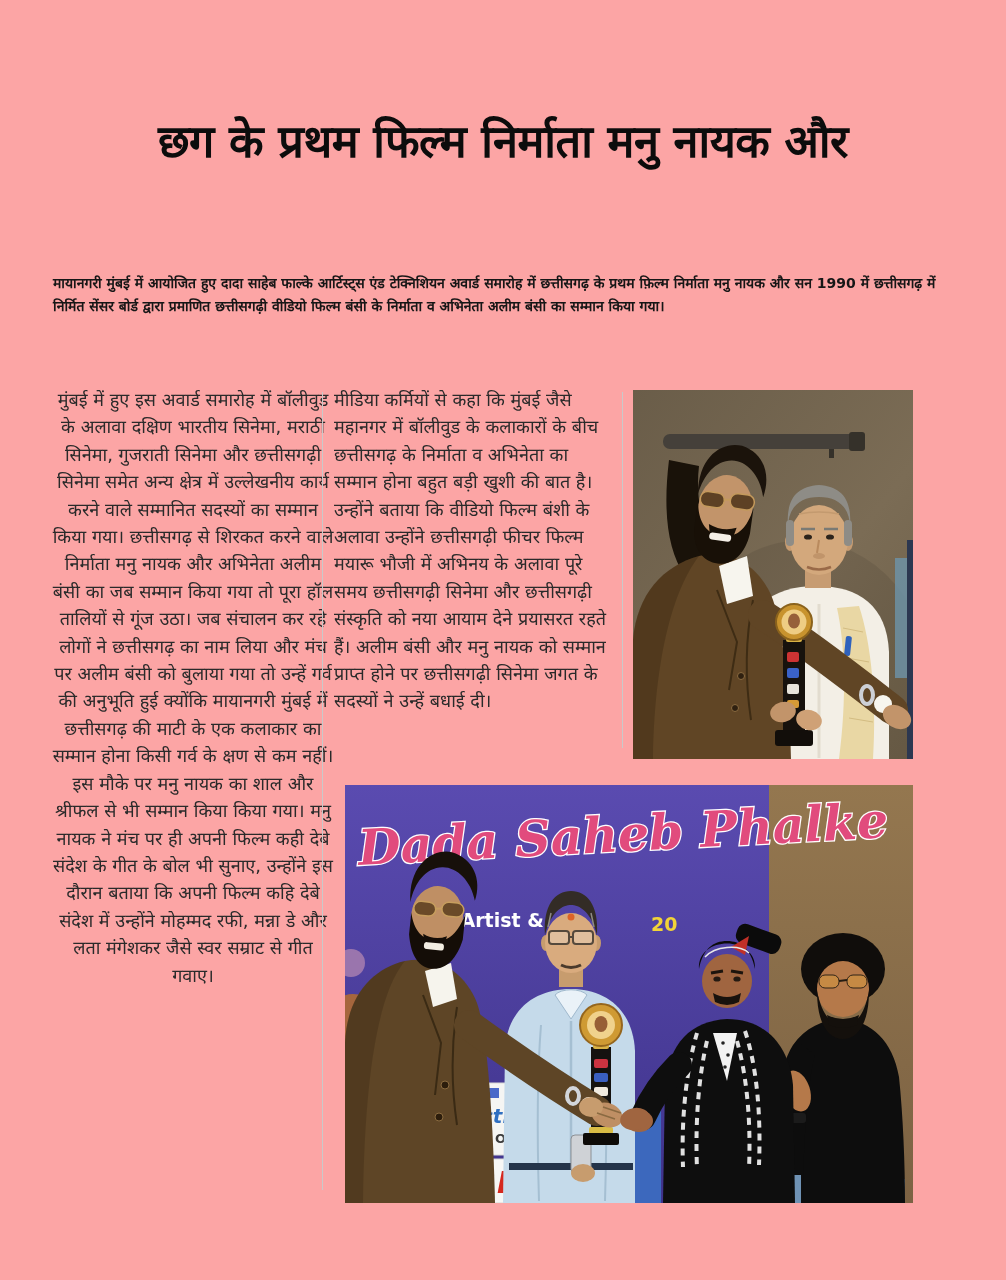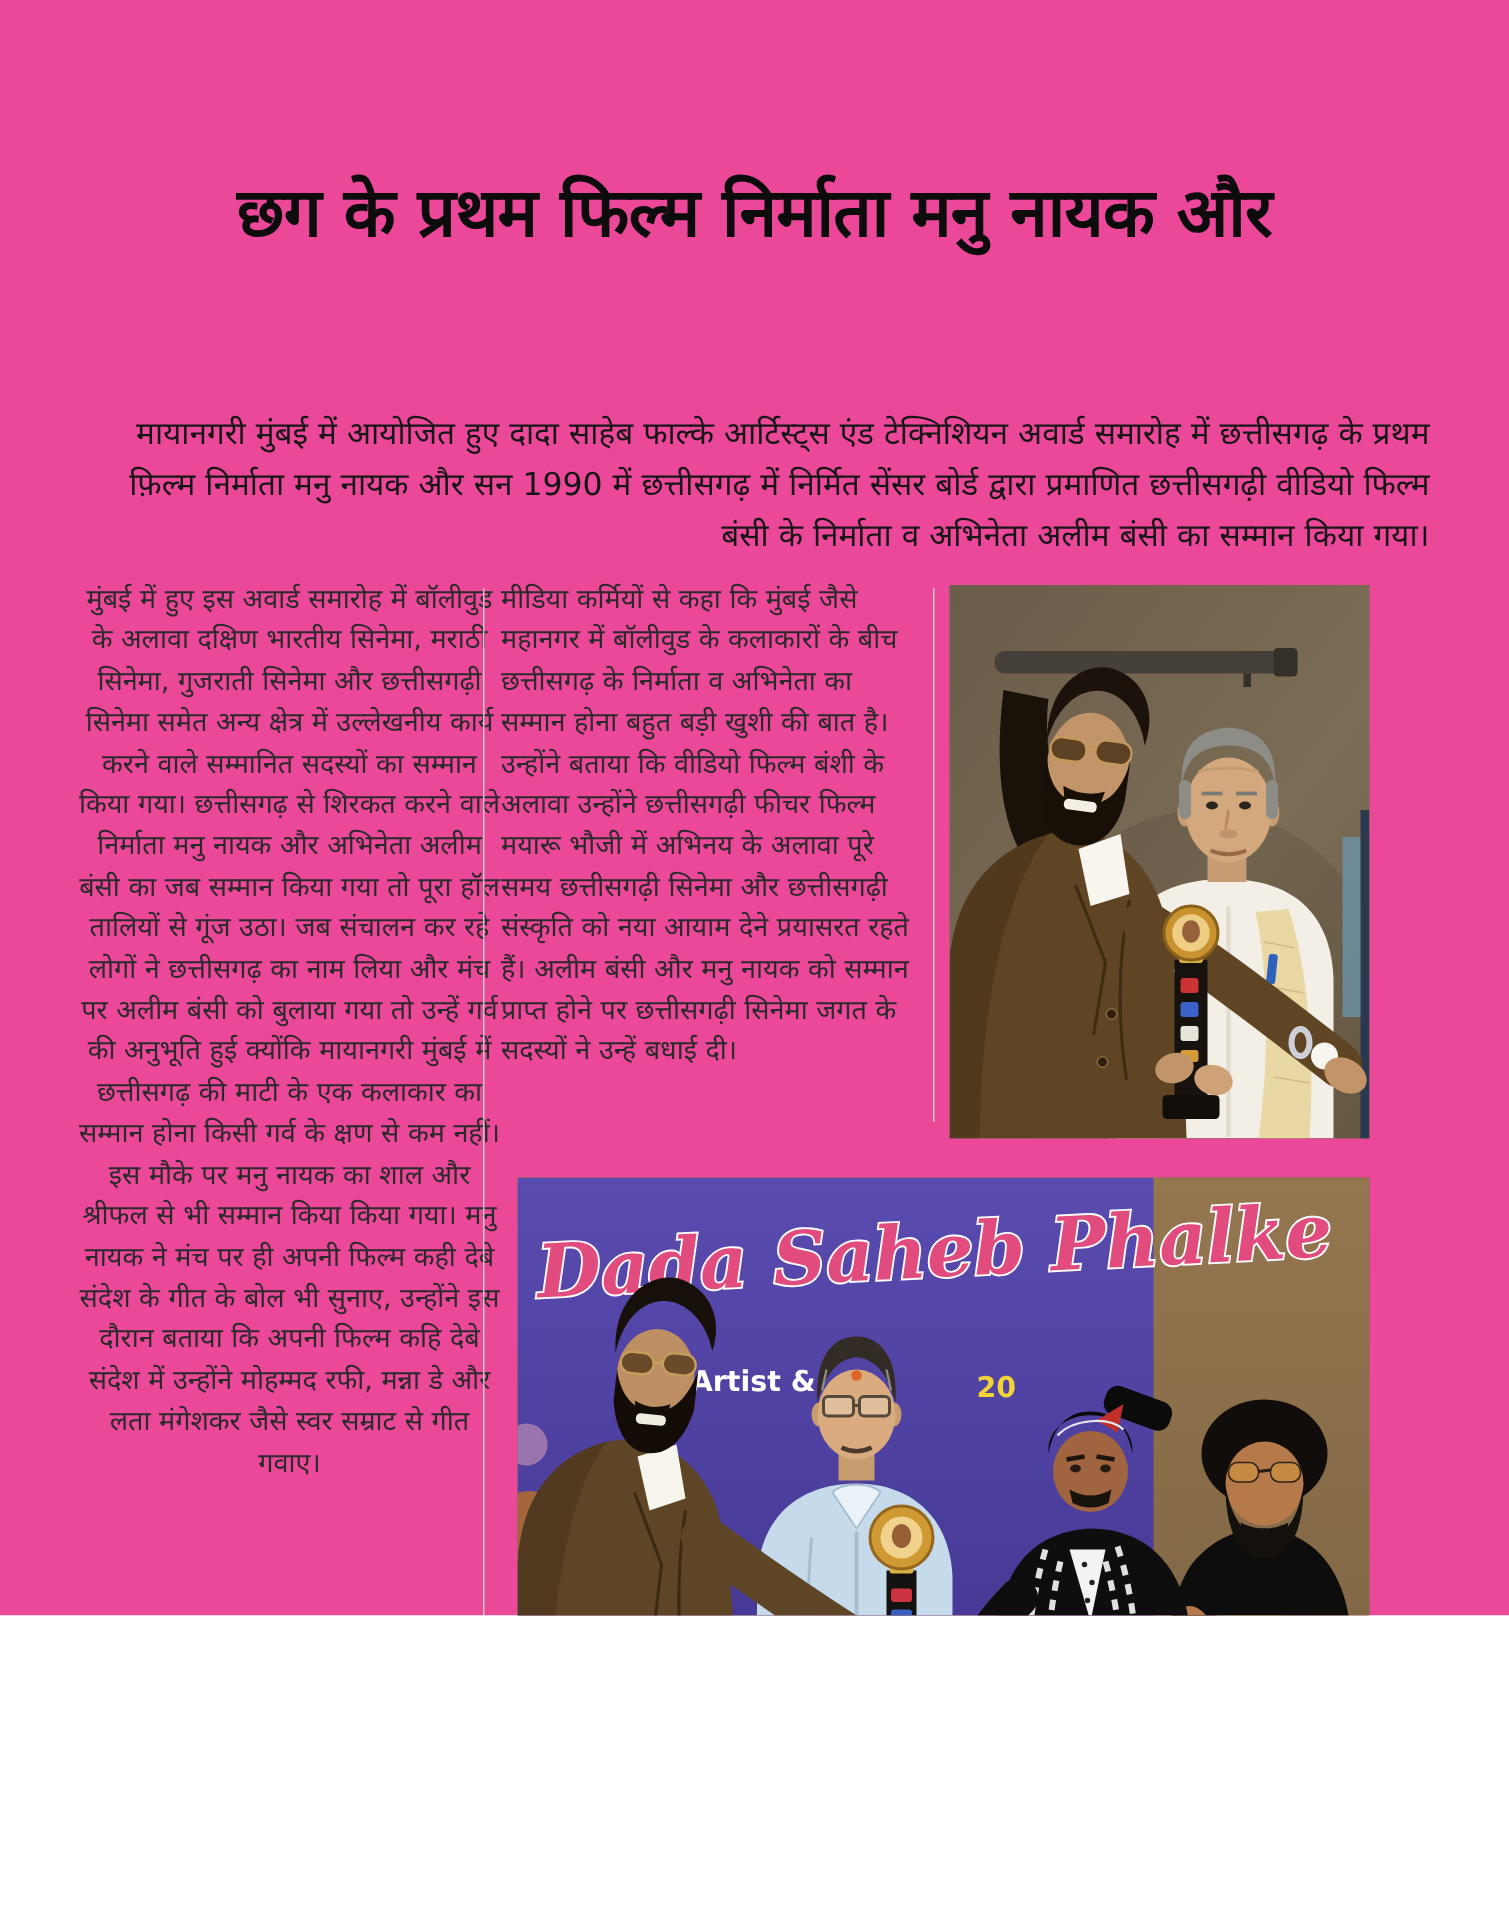--- a/index.html
+++ b/index.html
@@ -1,27 +1,27 @@
 <!DOCTYPE html>
 <html><head>
 <meta charset="utf-8">
 <style>
   html,body{margin:0;padding:0;background:#ffffff;}
   .page{
-    position:relative;width:1006px;height:1077px;background:#ec4899;
+    position:relative;width:1006px;height:1280px;background:#fca5a5;
     font-family:"DejaVu Sans",sans-serif;overflow:hidden;
   }
   .headline{
     position:absolute;top:112px;left:0;width:1006px;text-align:center;
     font-weight:bold;color:#0c0c0c;font-size:45px;line-height:1.32;
     letter-spacing:-0.5px;
   }
   .standfirst{
-    position:absolute;top:272px;left:53px;width:900px;text-align:right;
-    font-weight:normal;color:#161616;font-size:21px;line-height:1.62;
+    position:absolute;top:272px;left:53px;width:900px;text-align:left;
+    font-weight:bold;color:#161616;font-size:14px;line-height:1.62;
   }
   .bodycol{
     position:absolute;top:386px;color:#2a2a2a;font-size:18px;line-height:27.4px;
     text-align:left;
   }
   .bodycol p{margin:0;}
   .col-left{left:52px;width:282px;text-align:center;}
   .col-mid{left:334px;width:280px;}
   .vrule{position:absolute;width:1px;background:#c9c9c9;}
   .vrule1{left:322px;top:392px;height:798px;}

